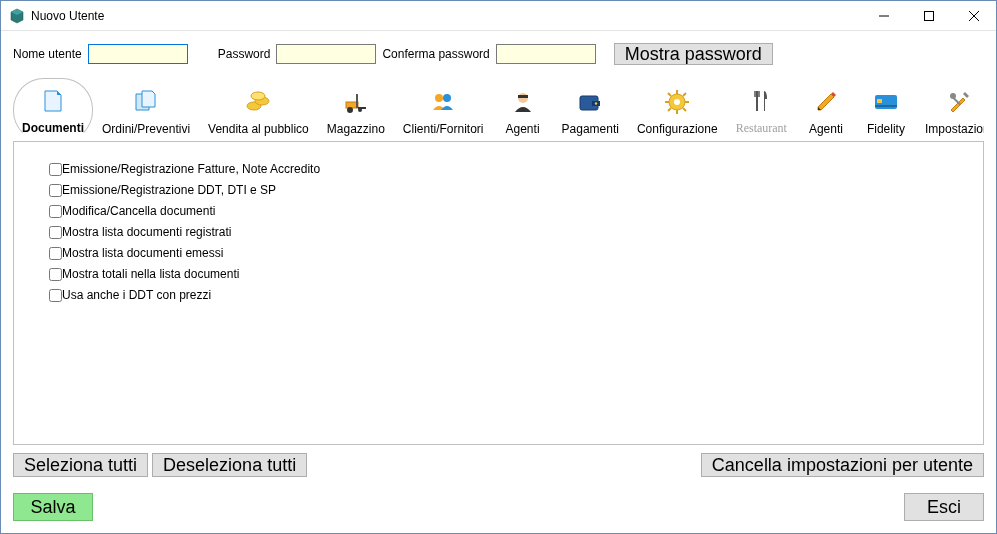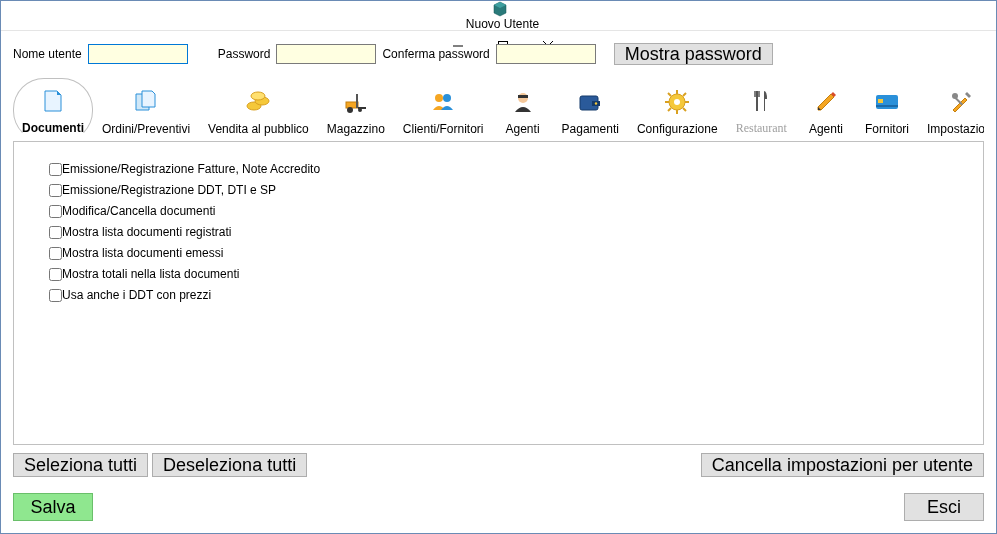--- a/index.html
+++ b/index.html
@@ -17,21 +17,20 @@
     background: #fff;
     display: flex;
     flex-direction: column;
   }
   .titlebar {
     height: 30px;
     display: flex;
     align-items: center;
     padding: 0 0 0 8px;
     border-bottom: 1px solid #e5e5e5;
-    flex-direction: column;
   }
   .titlebar .app-icon {
     width: 16px; height: 16px;
     margin-right: 6px;
     display: flex; align-items: center; justify-content: center;
   }
   .titlebar .title {
     flex: 1;
     font-size: 12px;
     color: #000;
@@ -318,21 +317,21 @@
         <span class="tlabel">Agenti</span>
       </div>
       <div class="tab">
         <span class="ticon">
           <svg width="28" height="28" viewBox="0 0 28 28">
             <rect x="3" y="7" width="22" height="14" rx="2" fill="#2a90d9"></rect>
             <rect x="5" y="11" width="5" height="4" fill="#f5c83a"></rect>
             <rect x="3" y="17" width="22" height="2" fill="#1a6aa9"></rect>
           </svg>
         </span>
-        <span class="tlabel">Fornitori</span>
+        <span class="tlabel">Fidelity</span>
       </div>
       <div class="tab">
         <span class="ticon">
           <svg width="28" height="28" viewBox="0 0 28 28">
             <path d="M6 22 L18 10 L20 12 L8 24 Z" fill="#f5a623" stroke="#c47f0e"></path>
             <path d="M20 4 L24 8 L22 10 L18 6 Z" fill="#888"></path>
             <circle cx="8" cy="8" r="3" fill="#888"></circle>
             <rect x="9" y="9" width="10" height="2" transform="rotate(45 9 9)" fill="#888"></rect>
           </svg>
         </span>

